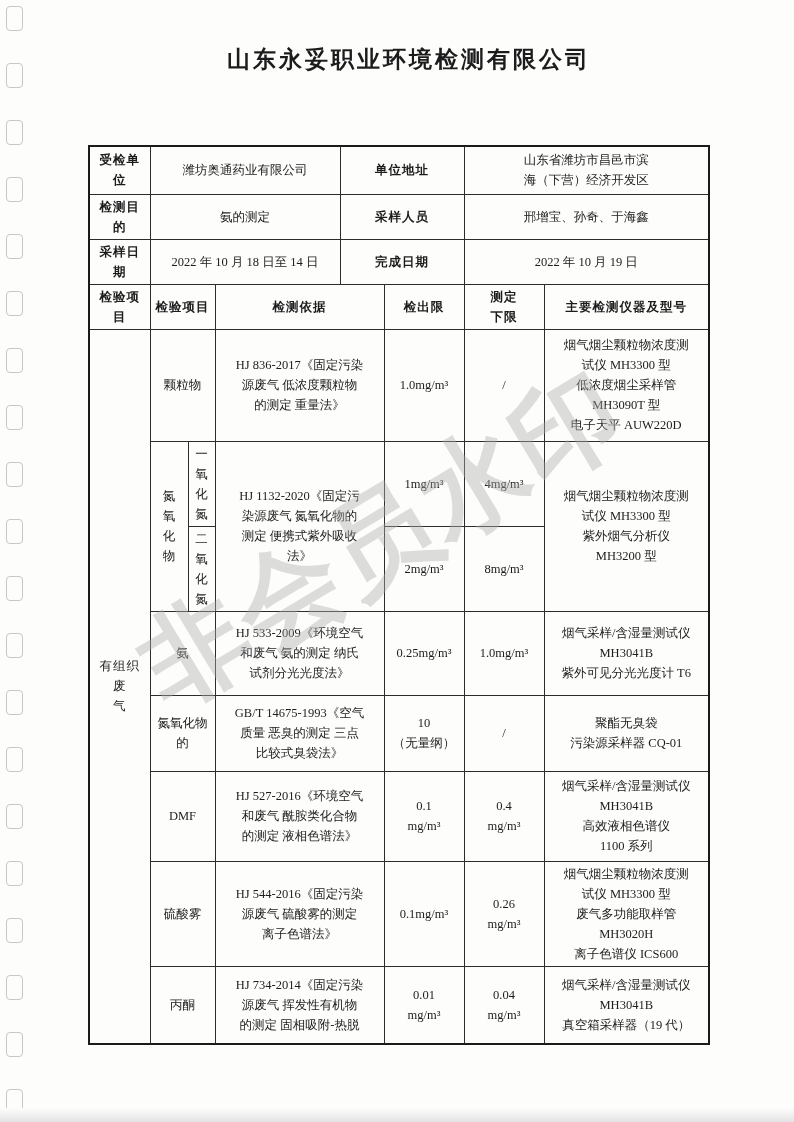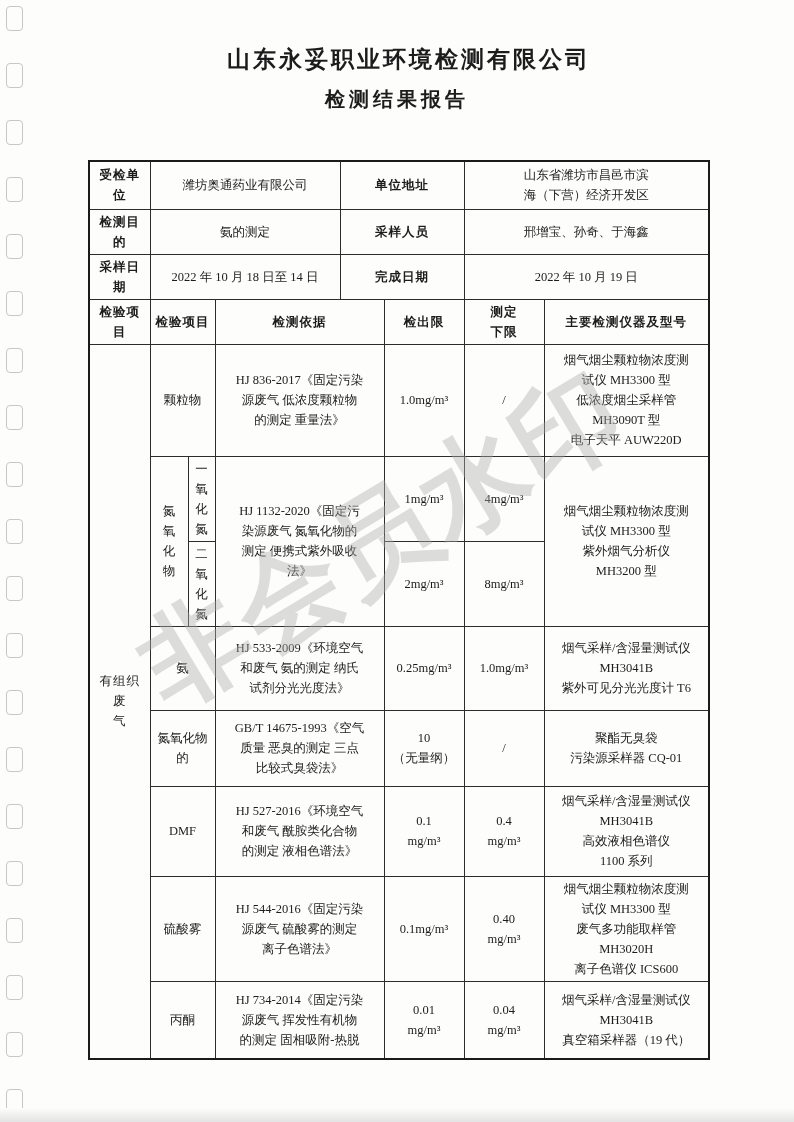--- a/index.html
+++ b/index.html
@@ -26,21 +26,21 @@
   .subtitle{
     position:absolute;top:86px;left:0;width:100%;text-align:center;
     font-size:20px;font-weight:bold;letter-spacing:4px;
   }
   .meta{
     position:absolute;top:116px;left:88px;width:620px;
     display:flex;justify-content:space-between;align-items:flex-end;font-size:13px;
   }
   .meta .page-ind{letter-spacing:2px;padding-top:6px;}
   table.report{
-    position:absolute;top:160px;left:88px;width:620px;z-index:1;
+    position:absolute;top:145px;left:88px;width:620px;z-index:1;
     border-collapse:collapse;table-layout:fixed;background:transparent;
     border:2px solid #1b1b1b;
   }
   table.report td{
     border:1px solid #2c2c2c;text-align:center;vertical-align:middle;
     font-size:12.5px;line-height:1.6;white-space:pre-line;
     padding:2px 3px;overflow:hidden;
   }
   td.lbl{font-weight:bold;font-size:13px;letter-spacing:1px;font-family:"Liberation Sans","DejaVu Sans",sans-serif;}
   td.val{font-size:12.5px;}
@@ -75,21 +75,20 @@
       <div class="hole"></div>
       <div class="hole"></div>
       <div class="hole"></div>
       <div class="hole"></div>
       <div class="hole"></div>
     </div>
 
   <div class="watermark">非会员水印</div>
 
   <div class="title">山东永妥职业环境检测有限公司</div>
-  <div class="subtitle">检测结果报告</div>
 
 
   <table class="report">
     <colgroup>
       <col class="c1">
         <col class="c2a">
         <col class="c2b">
         <col class="c3">
       <col class="c4">
         <col class="c5">
@@ -208,21 +207,21 @@
 高效液相色谱仪
 1100 系列</td>
       </tr>
 
       <tr class="r7">
         <td class="val" colspan="2">硫酸雾</td>
         <td class="val" colspan="2">HJ 544-2016《固定污染
 源废气 硫酸雾的测定
 离子色谱法》</td>
         <td class="val">0.1mg/m³</td>
-        <td class="val">0.40
+        <td class="val">0.26
 mg/m³</td>
         <td class="val">烟气烟尘颗粒物浓度测
 试仪 MH3300 型
 废气多功能取样管
 MH3020H
 离子色谱仪  ICS600</td>
       </tr>
 
       <tr class="r8">
         <td class="val" colspan="2">丙酮</td>

